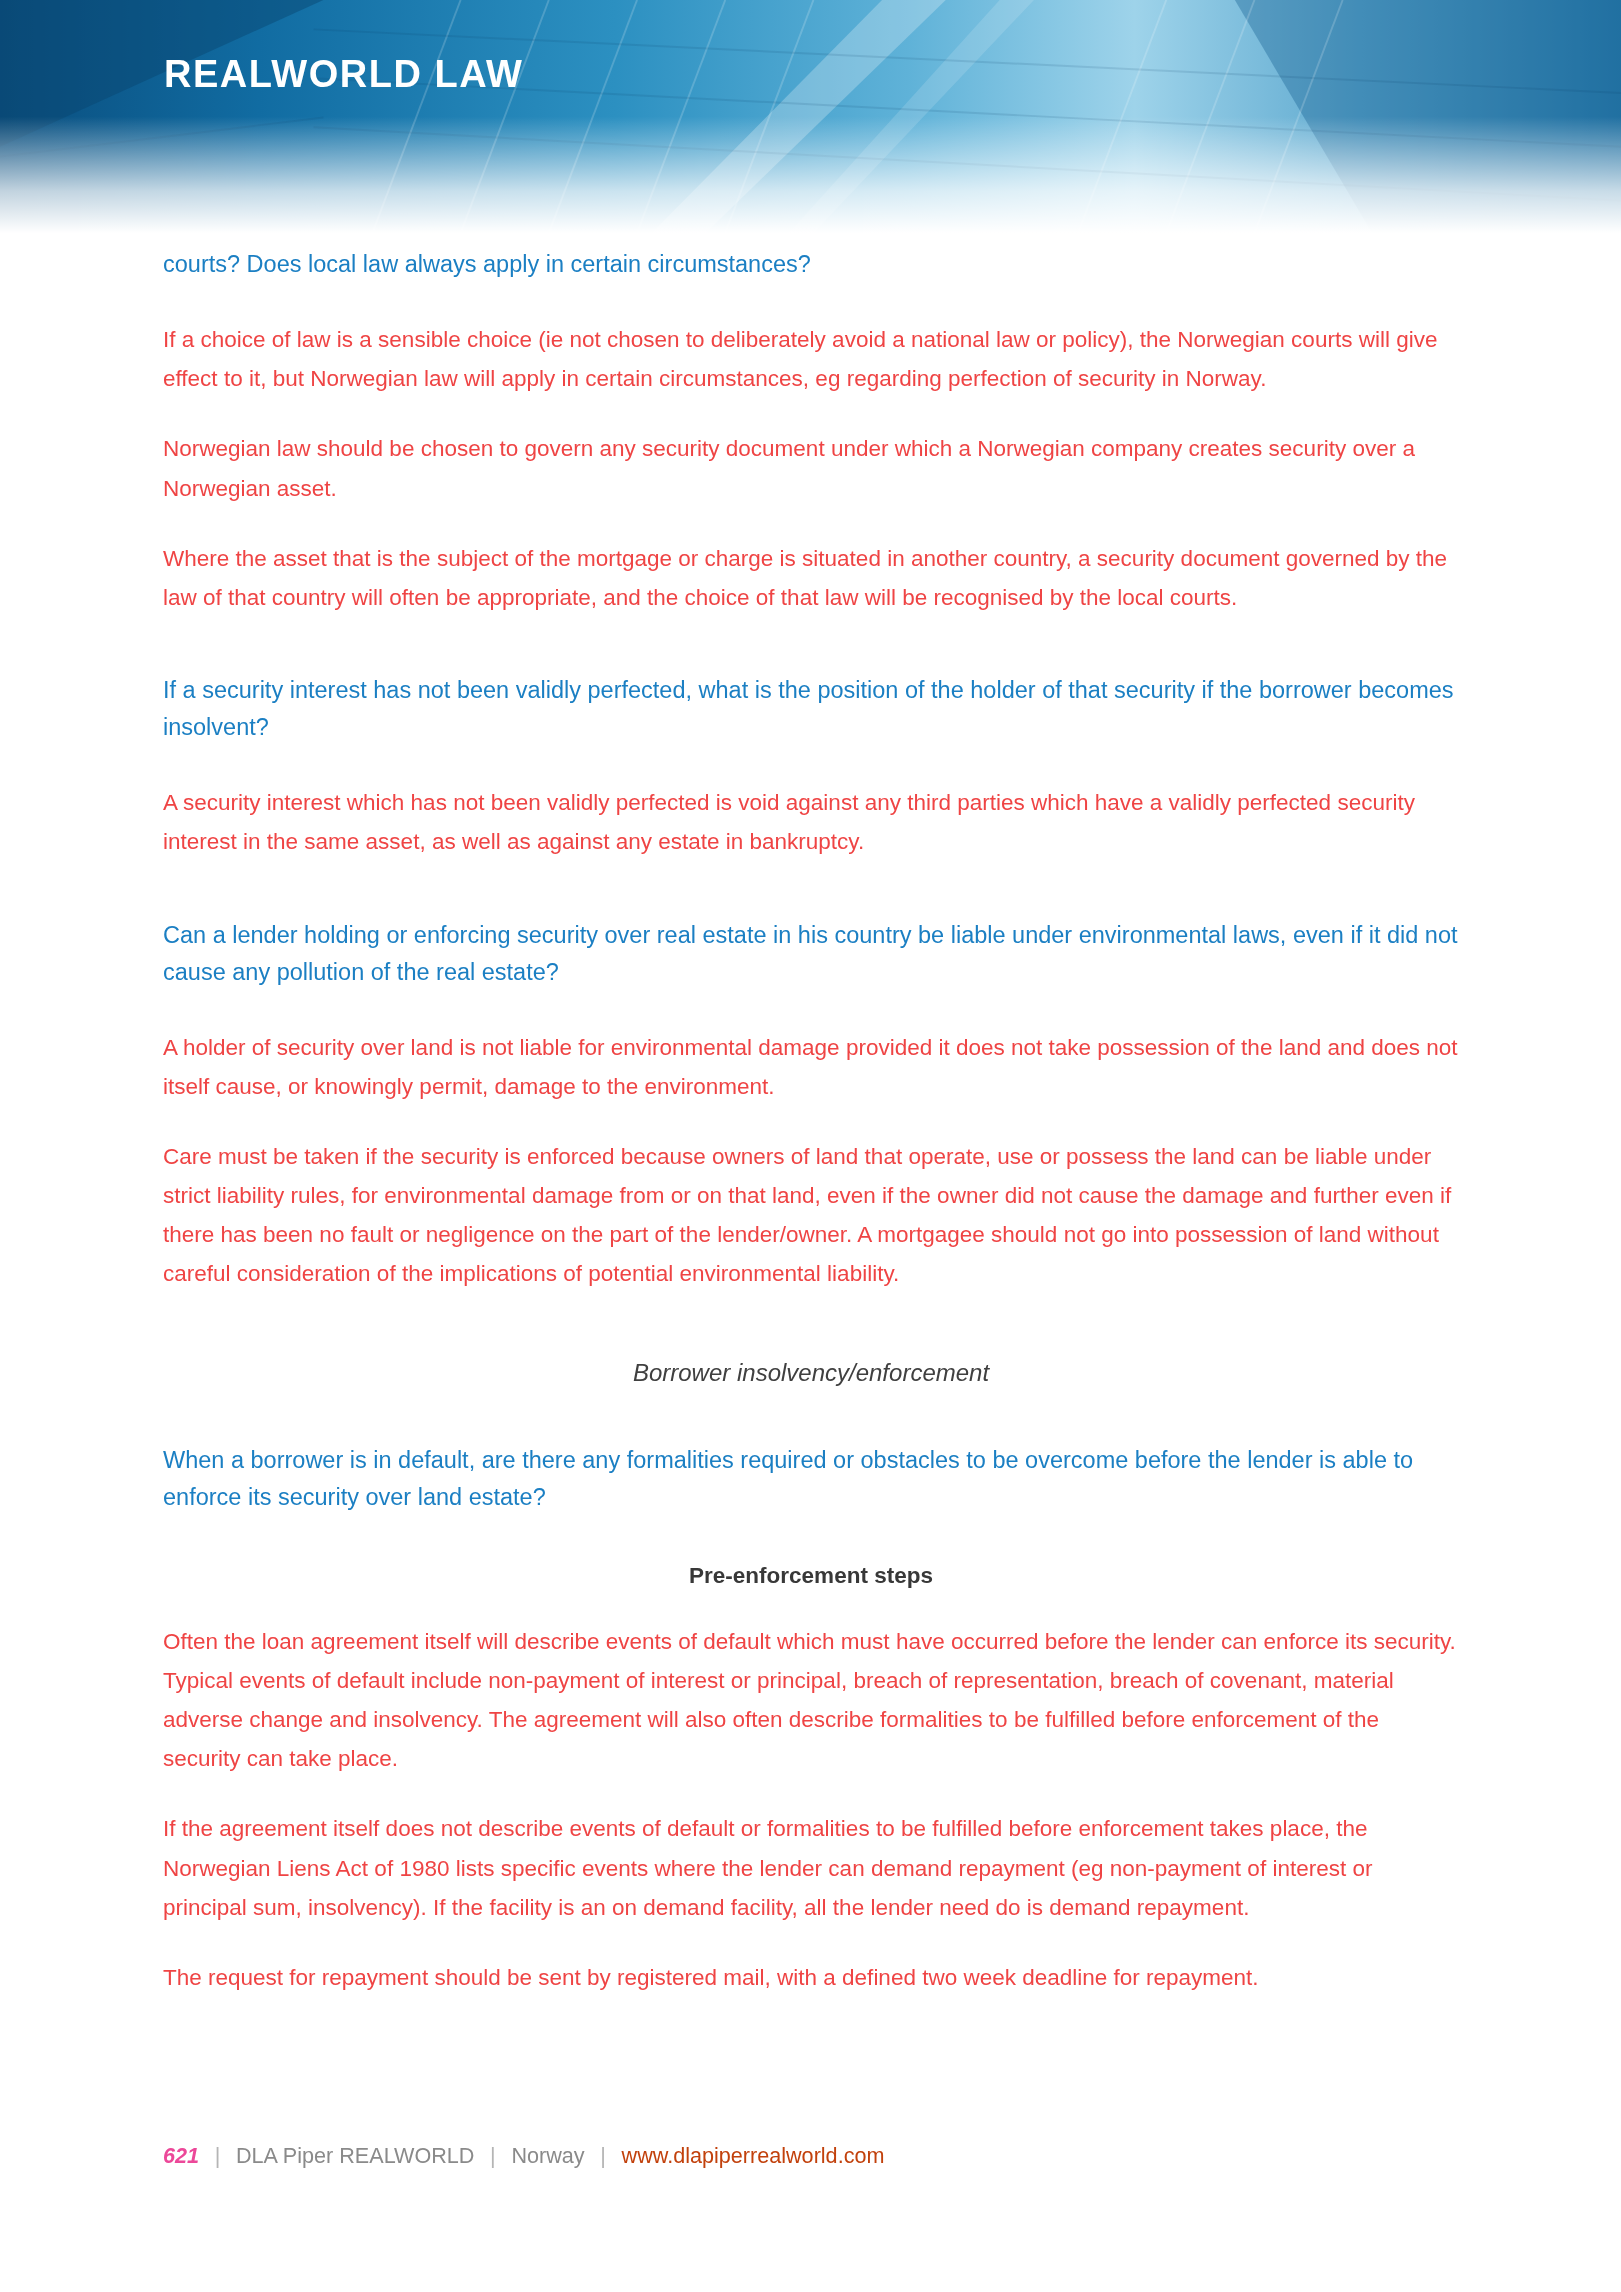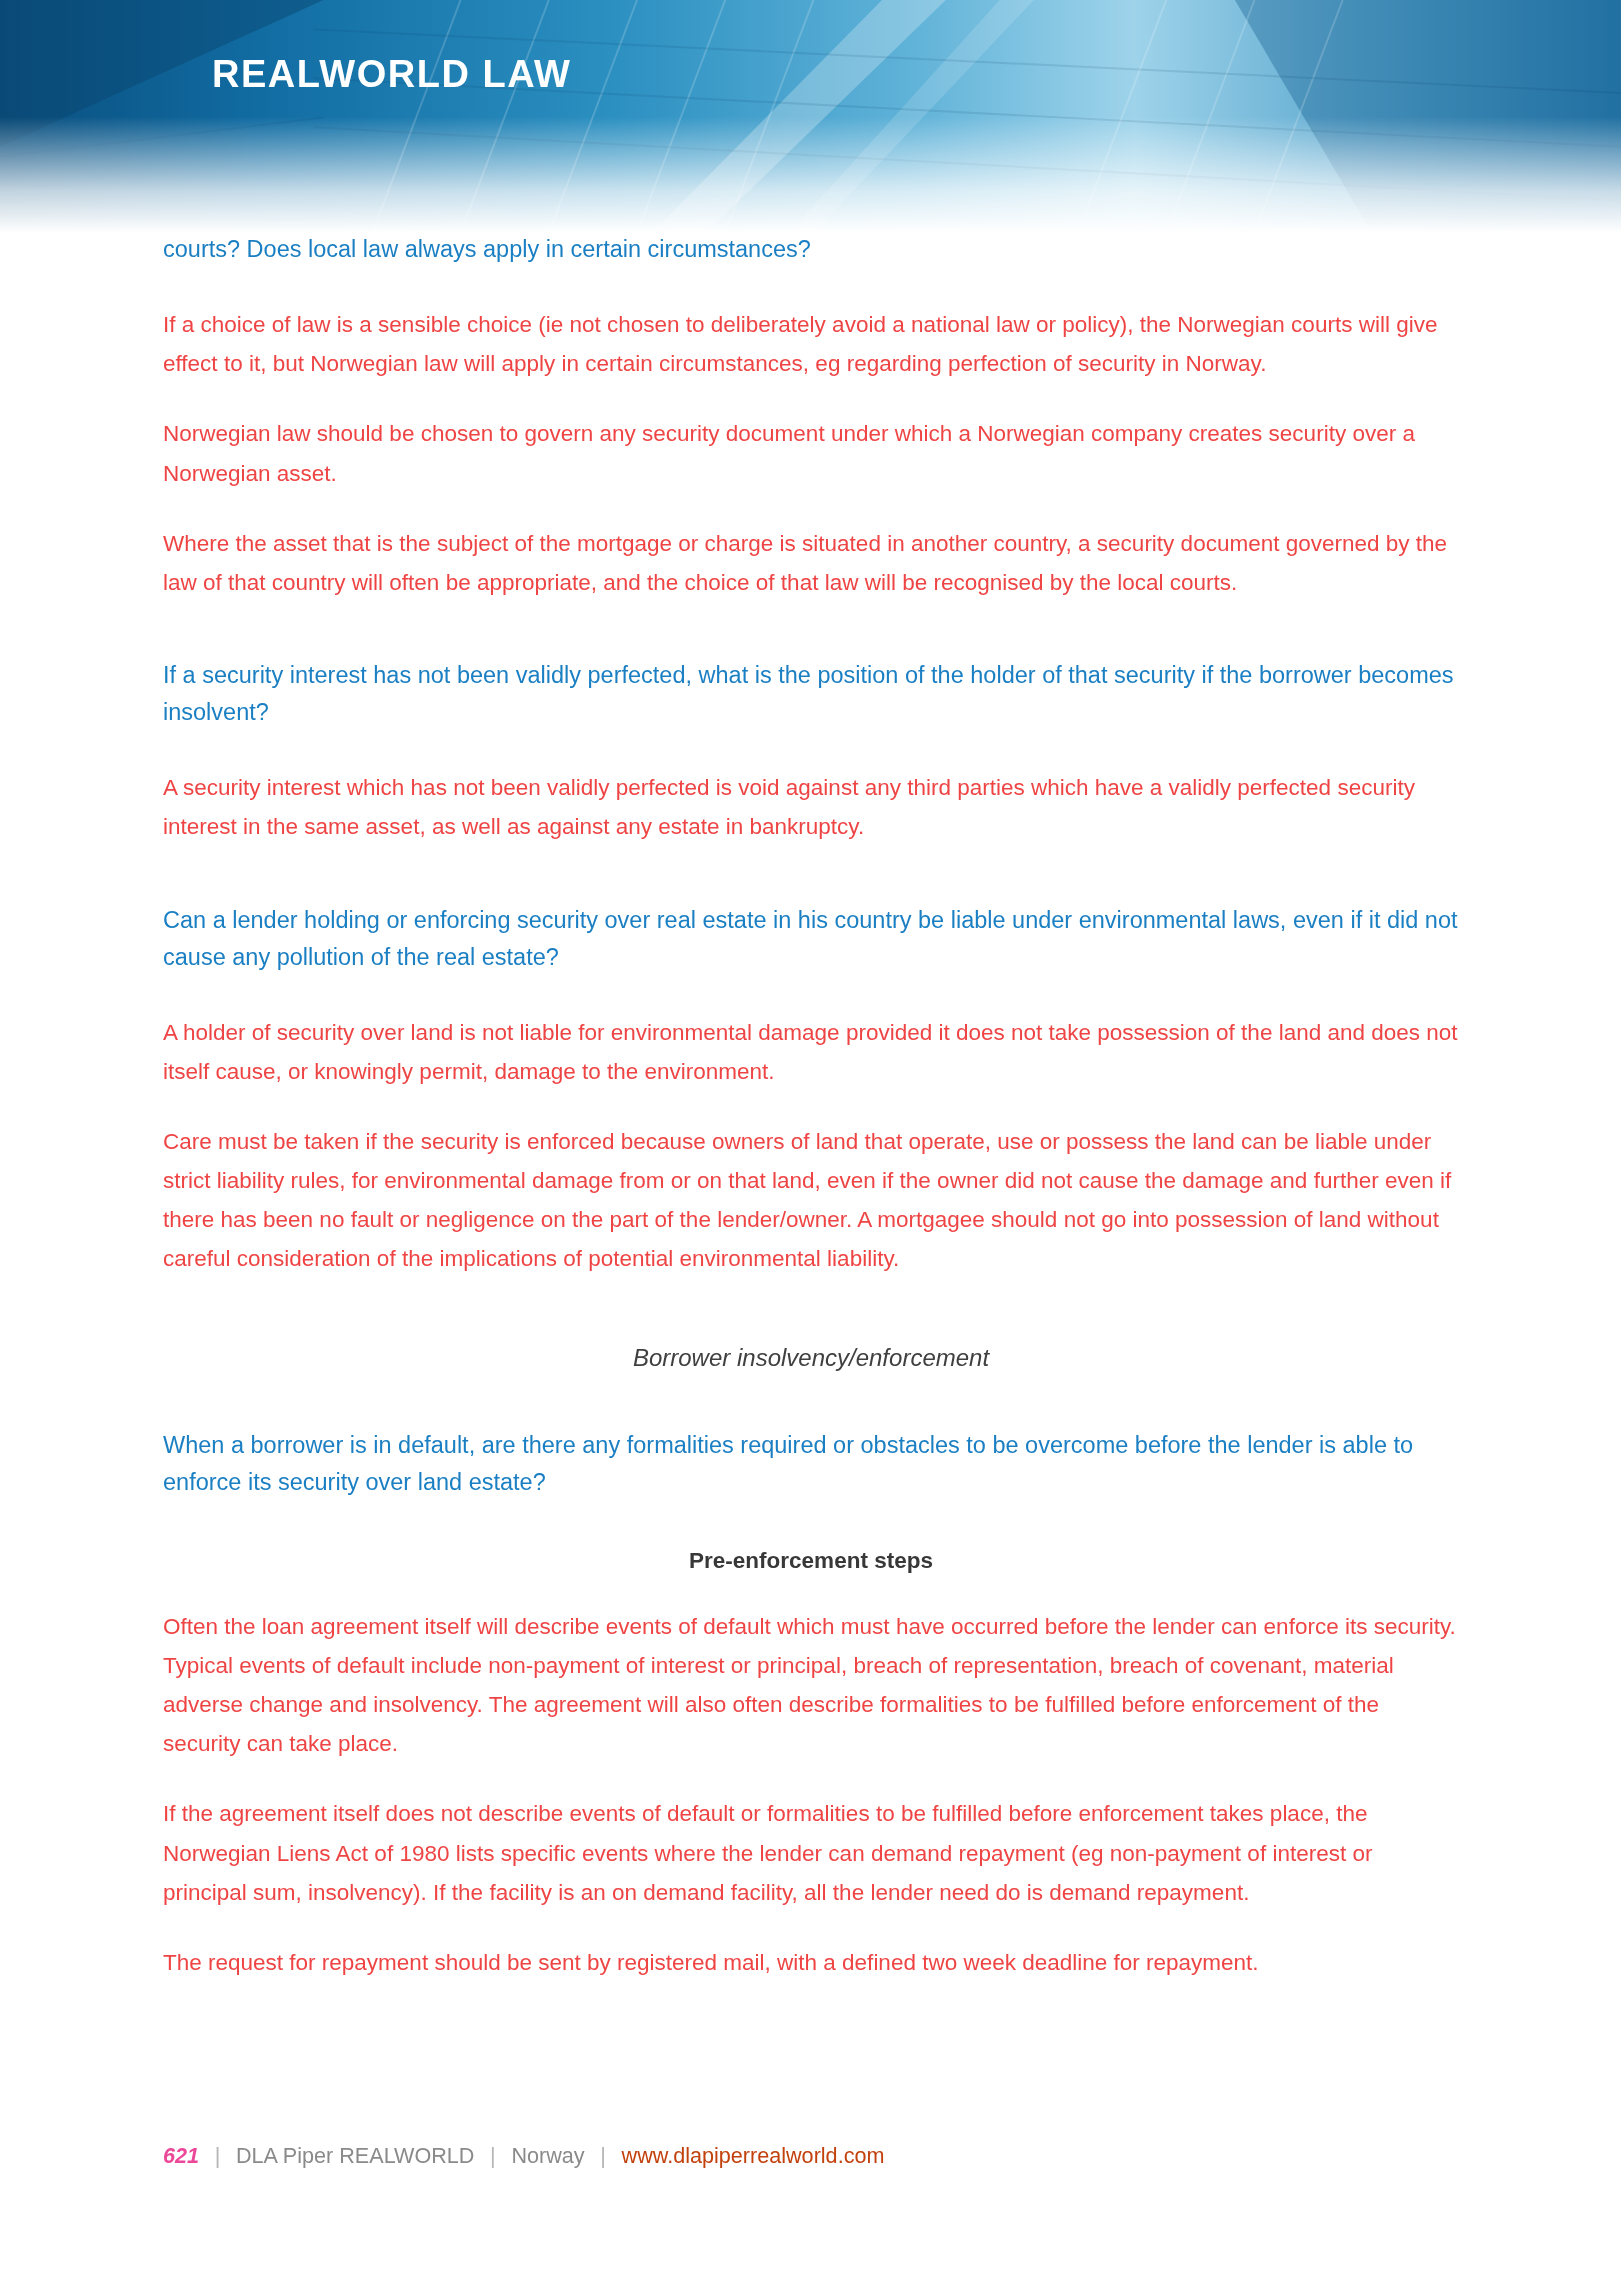--- a/index.html
+++ b/index.html
@@ -28,38 +28,37 @@
   .glass-art { position: absolute; inset: 0; }
   .glass-art svg { display: block; width: 100%; height: 100%; }
   .brand {
     position: absolute;
     left: 164px;
     top: 53px;
     font-size: 38px;
     font-weight: 700;
     letter-spacing: 1.5px;
     color: #ffffff;
-    margin-left: 48px;
   }
 
   
   .content {
     position: absolute;
     top: 231px;
     left: 163px;
     width: 1296px;
   }
   .q {
     color: #1b7fc3;
     font-size: 23.5px;
     font-weight: 400;
     line-height: 1.58;
     margin: 55px 0 37px 0;
   }
-  .q.first { margin-top: 0; }
+  .q.first { margin-top: 15px; }
   .body-p {
     color: #ef4444;
     font-size: 22.5px;
     font-weight: 400;
     line-height: 1.74;
     margin: 0 0 31px 0;
   }
   .section-h {
     color: #404040;
     font-size: 24px;

